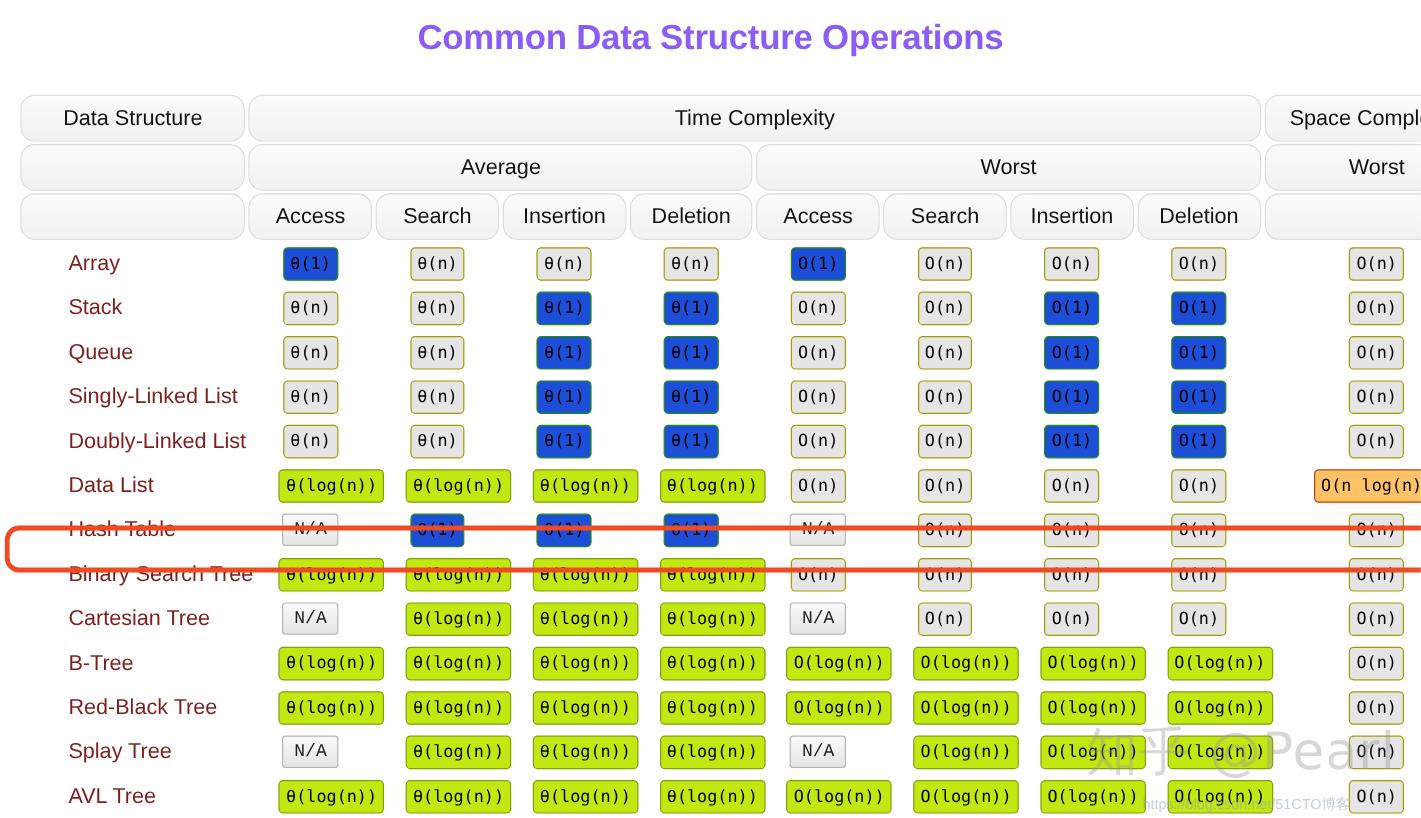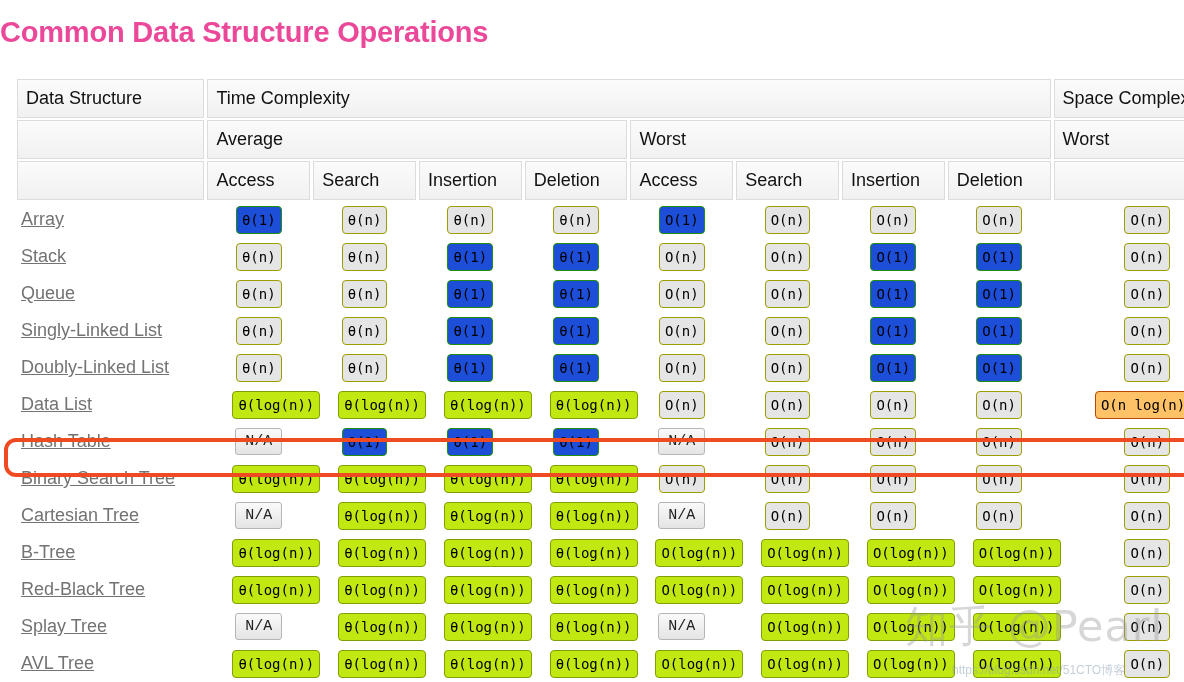--- a/index.html
+++ b/index.html
@@ -9,24 +9,24 @@
   }
   body {
     width: 1184px;
     height: 682px;
     overflow: hidden;
     font-family: "Liberation Sans", sans-serif;
     position: relative;
   }
 
   #page-title {
-    text-align: left;
+    text-align: center;
     font-size: 29px;
     font-weight: bold;
-    color: #ec4899;
+    color: #8b5cf6;
     letter-spacing: -0.2px;
     margin: 16px 0 0 0;
     padding: 0;
     font-family: "Liberation Sans", sans-serif;
   }
 
   .table-wrap {
     position: absolute;
     left: 14px;
     top: 77px;
@@ -36,25 +36,25 @@
   table.ds {
     border-collapse: separate;
     border-spacing: 3px 2px;
     table-layout: fixed;
     width: 1230px;
   }
 
   table.ds th {
     background: linear-gradient(to bottom, #fbfbfb 0%, #f1f1f1 100%);
     border: 1px solid #dcdcdc;
-    border-radius: 0;
+    border-radius: 12px;
     font-weight: normal;
     font-size: 18px;
     color: #111;
-    text-align: left;
+    text-align: center;
     padding: 7px 8px 8px 8px;
     height: 22px;
     vertical-align: middle;
     white-space: nowrap;
     overflow: hidden;
     font-family: "Liberation Sans", sans-serif;
   }
 
   th.blank-cell {
     background: linear-gradient(to bottom, #fbfbfb 0%, #f1f1f1 100%);
@@ -65,24 +65,24 @@
   col.c-space  { width: 186px; }
 
   td.rowname {
     padding: 3px 4px 3px 4px;
     font-size: 18px;
     vertical-align: middle;
     white-space: nowrap;
     height: 29px;
   }
   td.rowname .dslink {
-    color: #737373;
-    text-decoration: underline;
+    color: #7f1d1d;
     font-family: "Liberation Sans", sans-serif;
     cursor: pointer;
+    margin-left: 36px;
   }
 
   td.cell {
     text-align: center;
     vertical-align: middle;
     padding: 2px 1px;
     height: 29px;
   }
 
   .chip {

